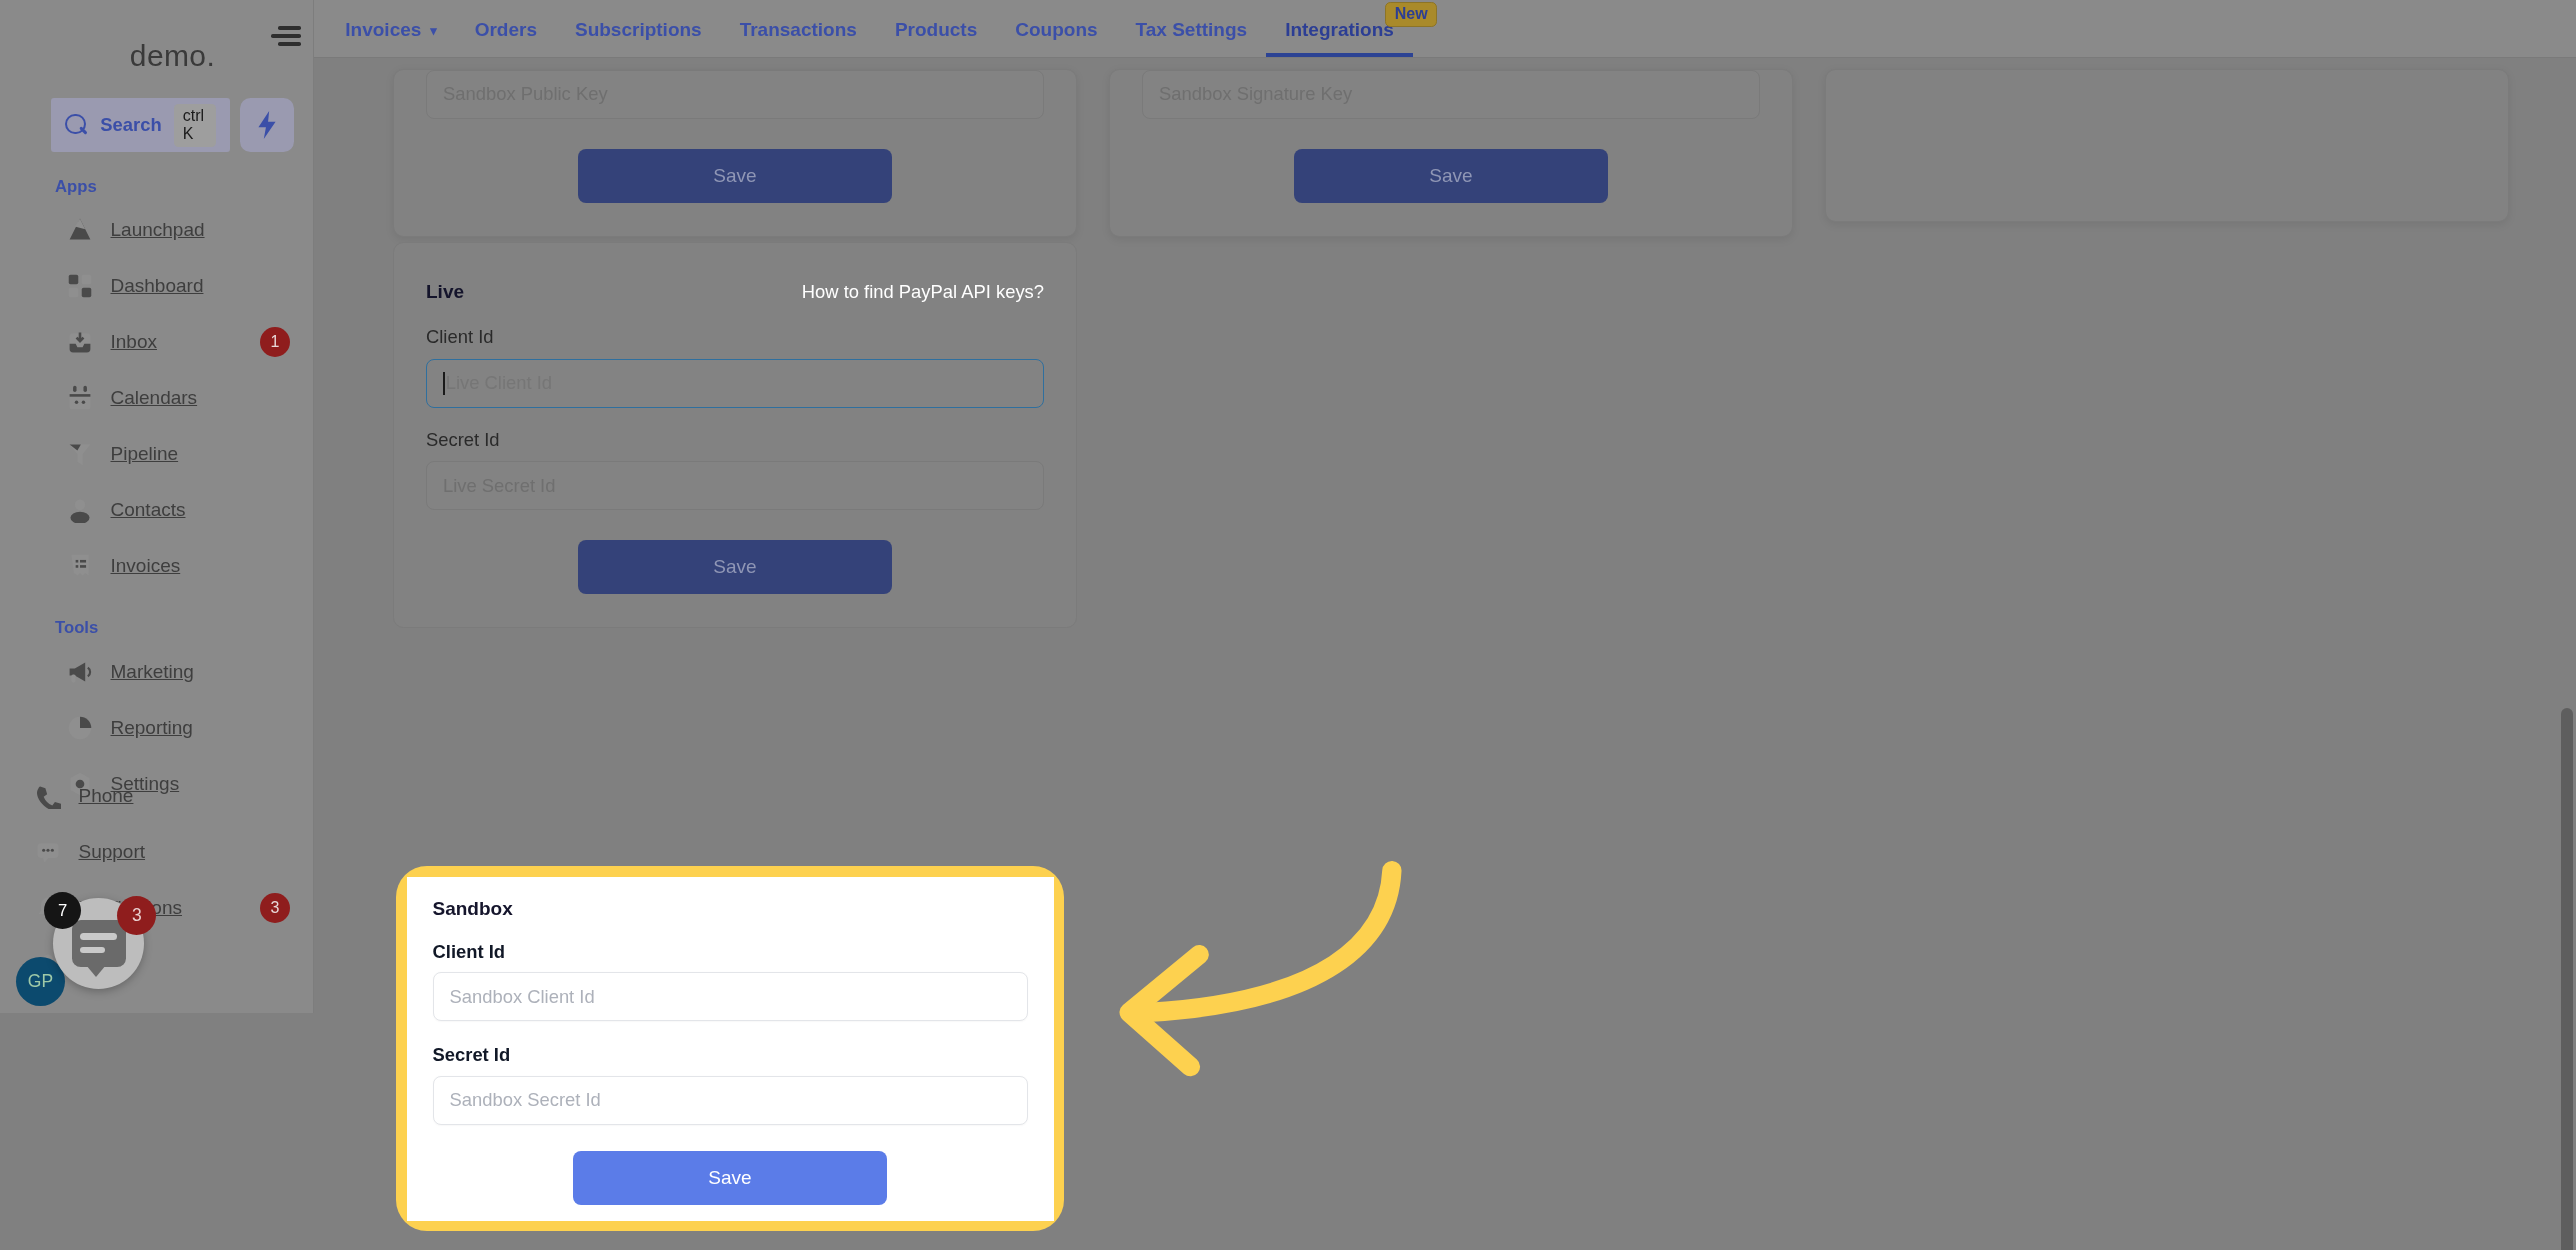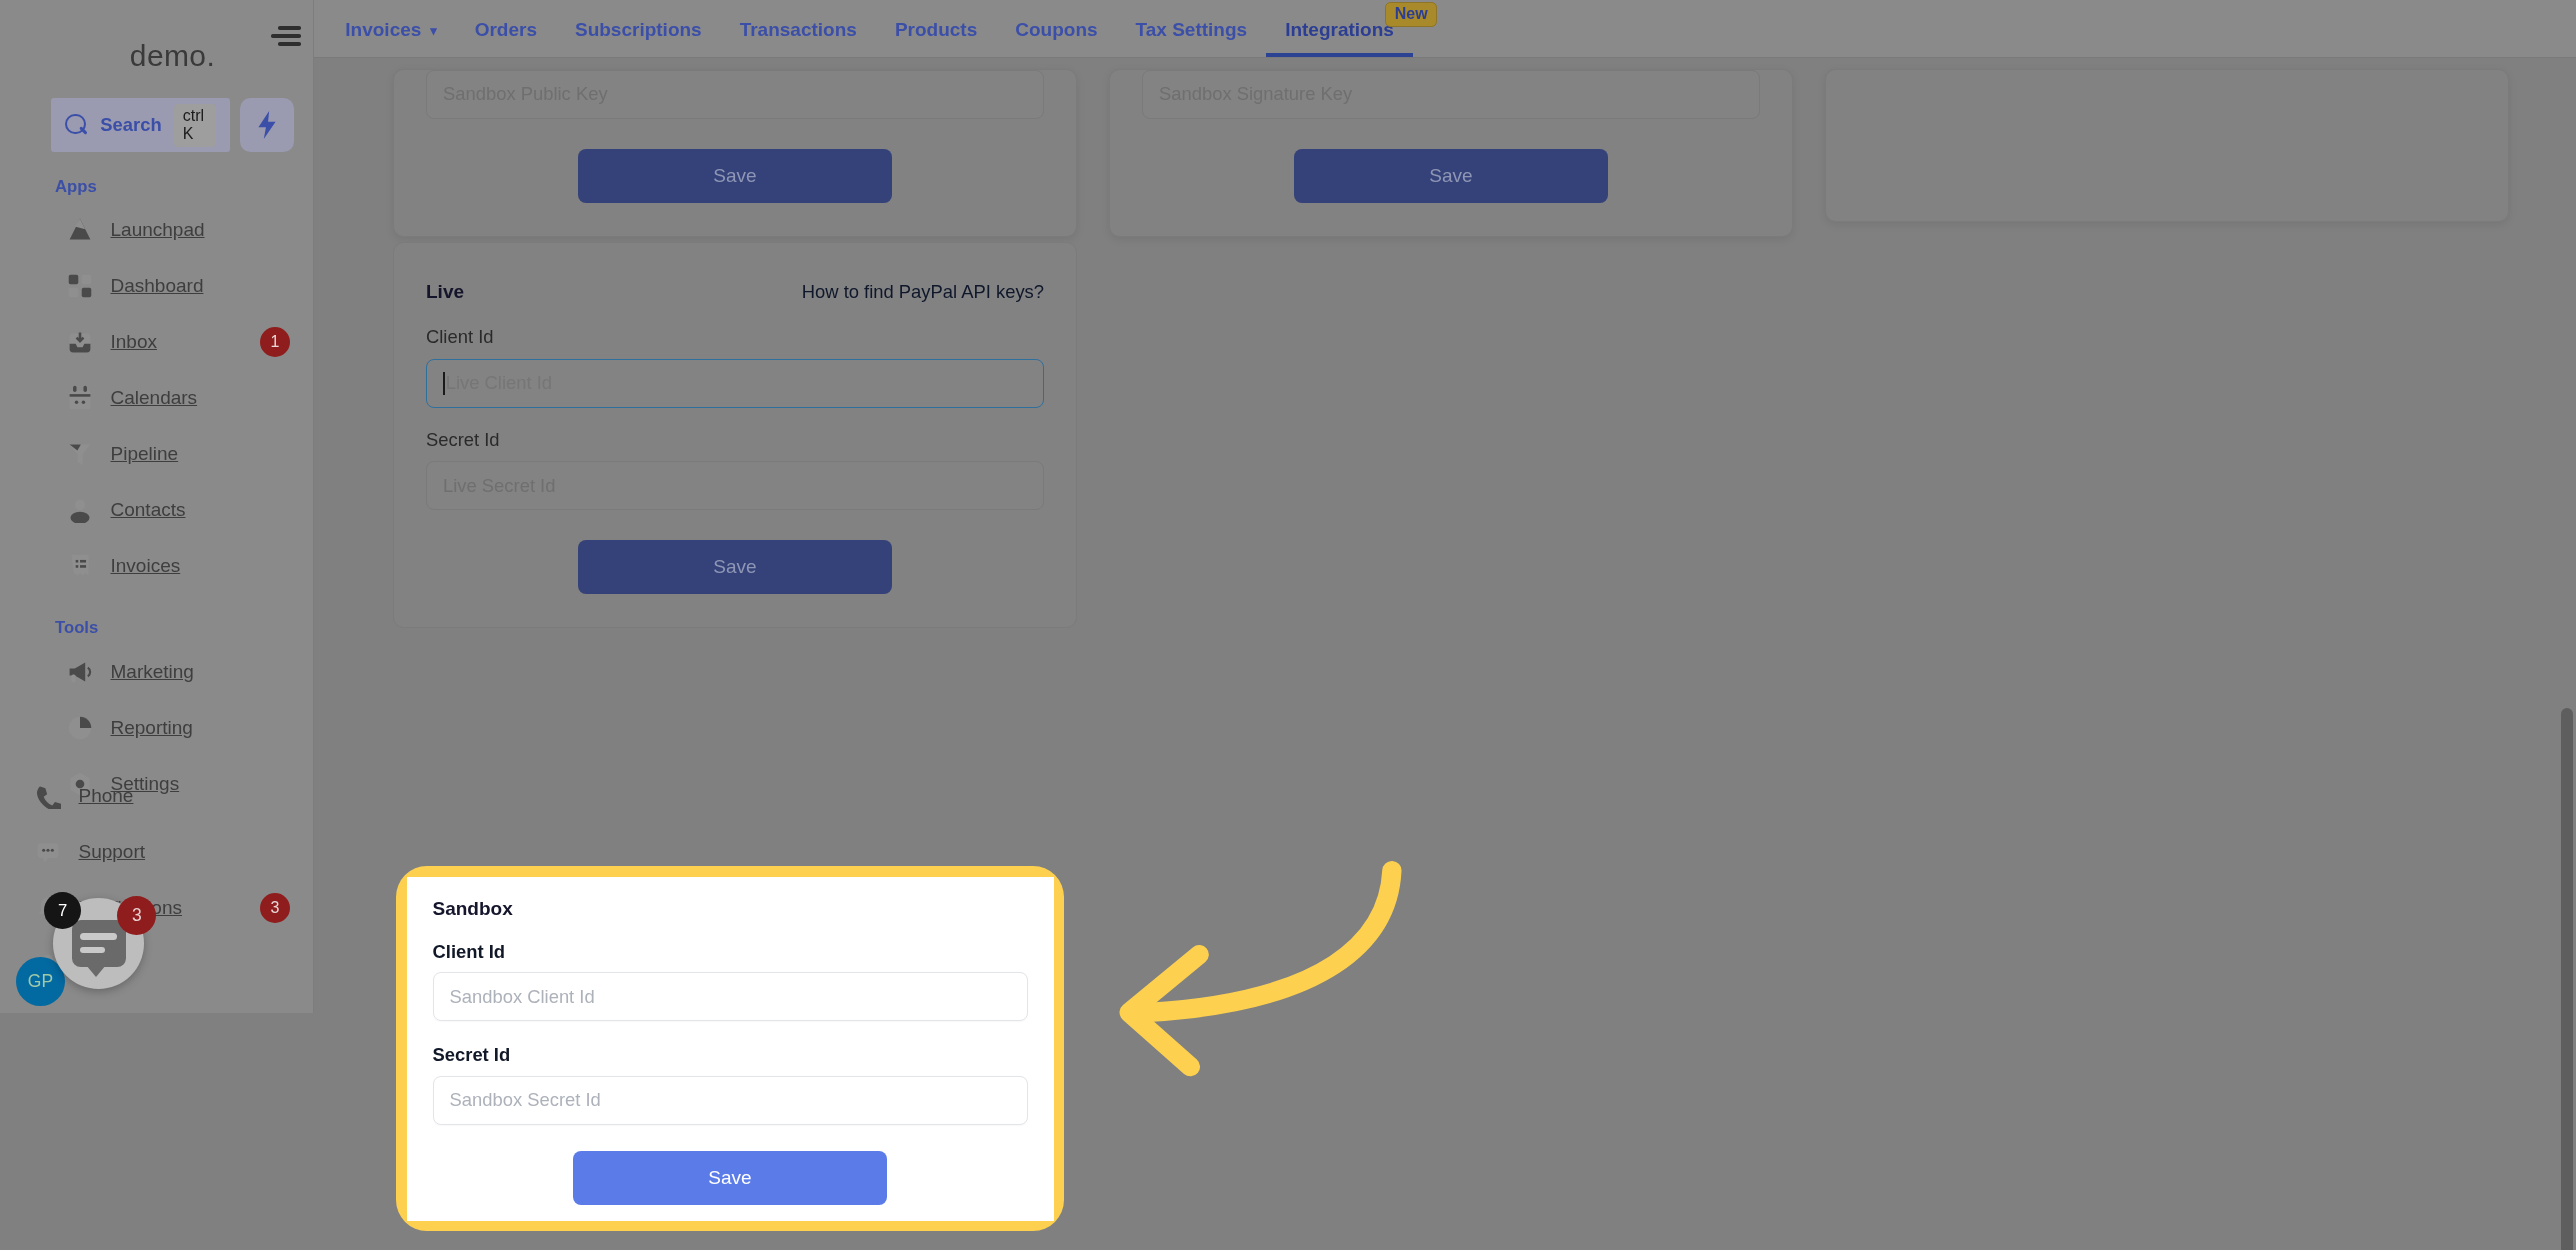--- a/index.html
+++ b/index.html
@@ -118,21 +118,21 @@
     width: 37px;height:37px;border-radius:50%;background:#151515;color:#fff;
     font-size:16.7px;display:flex;align-items:center;justify-content:center;
   }
   .chat-badge-red {
     position:absolute; right: -12.3px; top: -1.8px;
     width: 39px;height:39px;border-radius:50%;background:#8f1d1d;color:#e9cfcf;
     font-size:17.5px;display:flex;align-items:center;justify-content:center;
   }
   .avatar-green {
     position:absolute; left: 16px; bottom: 7px;
-    width:49px;height:49px;border-radius:50%;background:#0369a1;
+    width:49px;height:49px;border-radius:50%;background:#0c4a6e;
     color:#9fc9a8;font-size:17.5px;display:flex;align-items:center;justify-content:center;
     z-index:3;
   }
 
   
   .topbar {
     position: absolute; left: 314px; top: 0; right: 0; height: 58px;
     background: #8a8a8a;
     display: flex; align-items: flex-end;
     border-bottom: 0.9px solid #7a7a7a;
@@ -201,21 +201,21 @@
   .pp-logo { width: 84px; height: 103px; }
   .pp-name { font-size: 20px; font-weight: bold; color:#1a1a2e; }
 
   .pp-body { padding: 26px 32px 33px 32px; }
   .pp-row {
     display:flex; align-items:flex-end; justify-content:space-between;
     margin-bottom: 23px;
     margin-top: 12px;
   }
   .pp-env { font-size: 19px; font-weight: bold; color:#14142b; }
-  .pp-help { font-size: 18.4px; color:#0f172a; }
+  .pp-help { font-size: 18.4px; color:#ffffff; }
   .lbl { font-size: 18.4px; color:#2a2a2a; margin-bottom: 10.5px; font-weight: 500; }
   .fld-focus {
     height: 49px; border:1.8px solid #2f6f9e; border-radius: 8px;
     background:#838383; display:flex;align-items:center;padding:0 16px;
     color:#767676; font-size: 18.4px; position: relative;
   }
   .caretbar {
     display:inline-block; width:1.8px; height:23px; background:#1a1a1a; margin-right:0.9px;
   }
   .mt24 { margin-top: 21px; }

